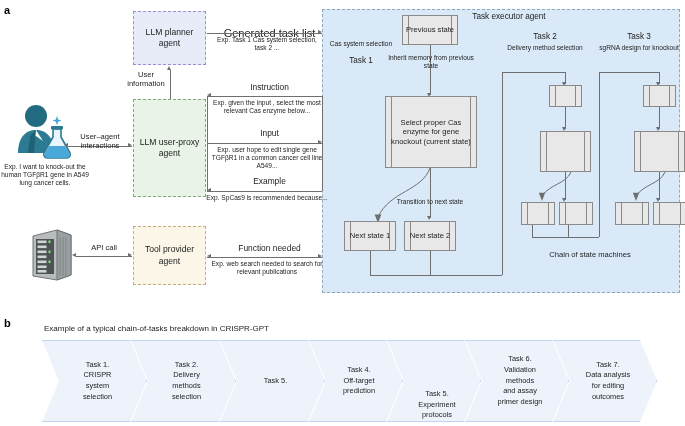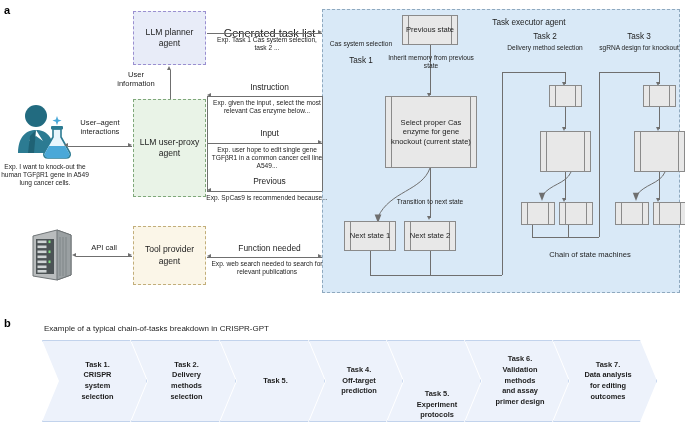--- a/index.html
+++ b/index.html
@@ -129,21 +129,21 @@
 </style>
 </head>
 <body>
 
 <div id="figure">
 
   <div class="abs panel-letter" style="left:4px; top:5px;">a</div>
 
   <div id="executor-panel" class="abs" style="left:322px; top:9px; width:358px; height:284px;"></div>
 
-  <div class="abs lbl" style="left:444px; top:12px; width:170px;margin-top:6px;">Task executor agent</div>
+  <div class="abs lbl" style="left:424px; top:12px; width:170px;">Task executor agent</div>
 
   <div class="abs lbl" style="left:328px; top:28px; width:66px; font-weight:400;margin-top:28px;">Task 1</div>
   <div class="abs lbl lbl-sm" style="left:325px; top:40px; width:72px;">Cas system selection</div>
 
   <div class="abs lbl" style="left:505px; top:32px; width:80px;">Task 2</div>
   <div class="abs lbl lbl-sm" style="left:503px; top:44px; width:84px;">Delivery method selection</div>
 
   <div class="abs lbl" style="left:602px; top:32px; width:74px;">Task 3</div>
   <div class="abs lbl lbl-sm" style="left:598px; top:44px; width:82px;">sgRNA design for knockout</div>
 
@@ -280,25 +280,25 @@
     <span>LLM planner agent</span>
   </div>
 
   <div class="agent-box abs" style="left:133px; top:226px; width:73px; height:59px; background:#fbf6e8; border-color:#c2ae7a;">
     <span>Tool provider agent</span>
   </div>
 
   <div class="abs hline" style="left:68px; top:146px; width:64px;"></div>
   <div class="abs arrow-head ah-left" style="left:64px; top:143.4px;"></div>
   <div class="abs arrow-head ah-right" style="left:128px; top:143.4px;"></div>
-  <div class="abs lbl lbl-sm" style="left:62px; top:118px; width:76px; font-size:7.6px;">User–agent<br>interactions</div>
+  <div class="abs lbl lbl-sm" style="left:62px; top:132px; width:76px; font-size:7.6px;">User–agent<br>interactions</div>
 
   <div class="abs vline" style="left:170px; top:70px; height:29px;"></div>
   <div class="abs arrow-head ah-up" style="left:167.4px; top:66px;"></div>
-  <div class="abs lbl lbl-sm" style="left:112px; top:70px; width:48px; font-size:7.6px;">User<br>information</div>
+  <div class="abs lbl lbl-sm" style="left:122px; top:70px; width:48px; font-size:7.6px;">User<br>information</div>
 
   <div class="abs hline" style="left:76px; top:256px; width:56px;"></div>
   <div class="abs arrow-head ah-left" style="left:72px; top:253.4px;"></div>
   <div class="abs arrow-head ah-right" style="left:128px; top:253.4px;"></div>
   <div class="abs lbl lbl-sm" style="left:78px; top:243px; width:52px; font-size:7.6px;">API call</div>
 
   <div class="abs lbl" style="left:213px; top:27px; width:113px; font-size:11px;">Generated task list</div>
   <div class="abs hline" style="left:207px; top:33px; width:115px;"></div>
   <div class="abs arrow-head ah-right" style="left:318px; top:30.4px;"></div>
   <div class="abs lbl lbl-sm" style="left:211px; top:36px; width:112px;">Exp. Task 1 Cas system selection, task 2 ...</div>
@@ -306,39 +306,39 @@
   <div class="abs lbl" style="left:213px; top:82px; width:113px; font-size:8.4px;">Instruction</div>
   <div class="abs hline" style="left:207px; top:96px; width:115px;"></div>
   <div class="abs arrow-head ah-left" style="left:207px; top:93.4px;"></div>
   <div class="abs lbl lbl-sm" style="left:209px; top:99px; width:116px;">Exp. given the input , select the most relevant Cas enzyme below...</div>
 
   <div class="abs lbl" style="left:213px; top:128px; width:113px; font-size:8.4px;">Input</div>
   <div class="abs hline" style="left:207px; top:143px; width:115px;"></div>
   <div class="abs arrow-head ah-right" style="left:318px; top:140.4px;"></div>
   <div class="abs lbl lbl-sm" style="left:209px; top:146px; width:116px;">Exp. user hope to edit single gene TGFβR1 in a common cancer cell line A549...</div>
 
-  <div class="abs lbl" style="left:213px; top:176px; width:113px; font-size:8.4px;">Previous</div>
+  <div class="abs lbl" style="left:213px; top:176px; width:113px; font-size:8.4px;">Example</div>
   <div class="abs hline" style="left:207px; top:191px; width:115px;"></div>
   <div class="abs arrow-head ah-left" style="left:207px; top:188.4px;"></div>
   <div class="abs lbl lbl-sm" style="left:205px; top:194px; width:124px;">Exp. SpCas9 is recommended because...</div>
 
   <div class="abs lbl" style="left:213px; top:243px; width:113px; font-size:8.4px;">Function needed</div>
   <div class="abs hline" style="left:207px; top:257px; width:115px;"></div>
   <div class="abs arrow-head ah-left" style="left:207px; top:254.4px;"></div>
   <div class="abs arrow-head ah-right" style="left:318px; top:254.4px;"></div>
   <div class="abs lbl lbl-sm" style="left:205px; top:260px; width:124px;">Exp. web search needed to search for relevant publications</div>
 
   <div class="abs vline" style="left:207px; top:96px; height:95px;"></div>
   <div class="abs vline" style="left:322px; top:96px; height:95px;"></div>
 
   <div class="abs panel-letter" style="left:4px; top:318px;">b</div>
 
   <div class="abs" style="left:44px; top:324px; font-size:8px; color:#1d1d1d;">Example of a typical chain-of-tasks breakdown in CRISPR-GPT</div>
 
-  <div id="chevron-row" style="left:42px; top:340px;font-weight:bold;">
+  <div id="chevron-row" style="left:42px; top:340px;">
     <div class="chevron" style="width:105px;">
       <div class="ctext">
         <span class="cnum">Task 1.</span>
         <span class="cdesc">CRISPR<br>system<br>selection</span>
       </div>
     </div>
     <div class="chevron" style="width:105px;">
       <div class="ctext">
         <span class="cnum">Task 2.</span>
         <span class="cdesc">Delivery<br>methods<br>selection</span>

